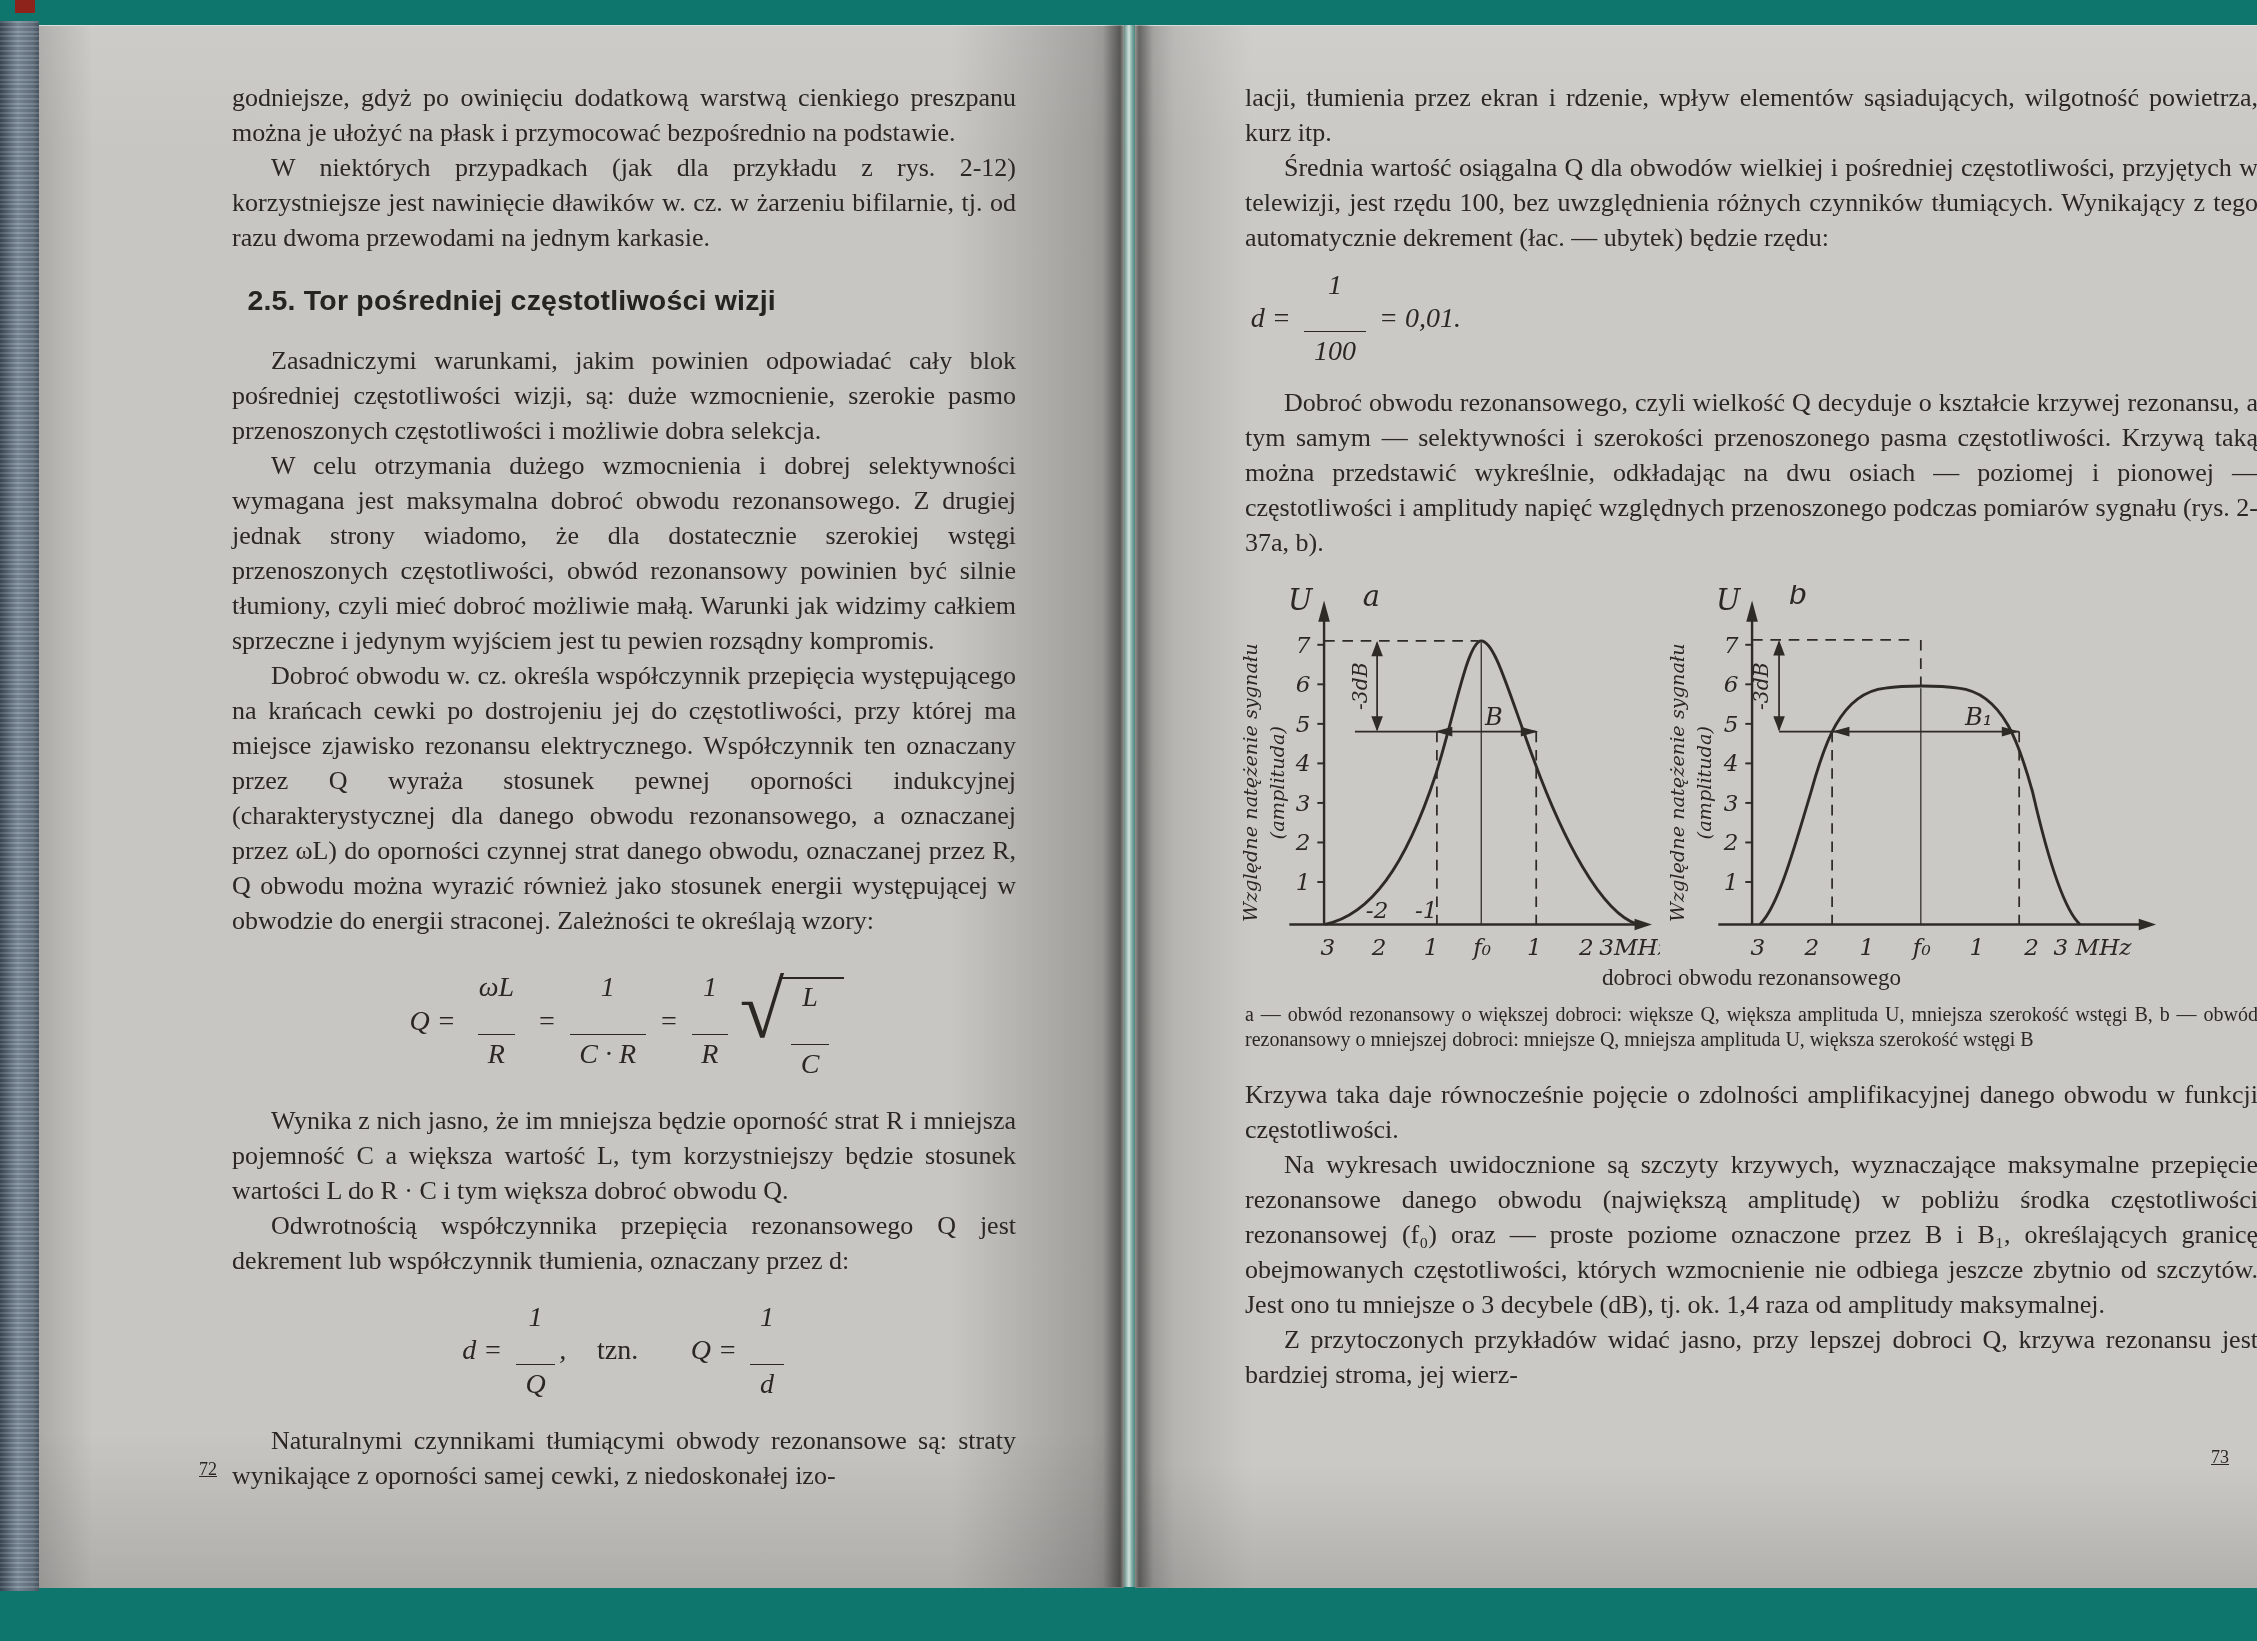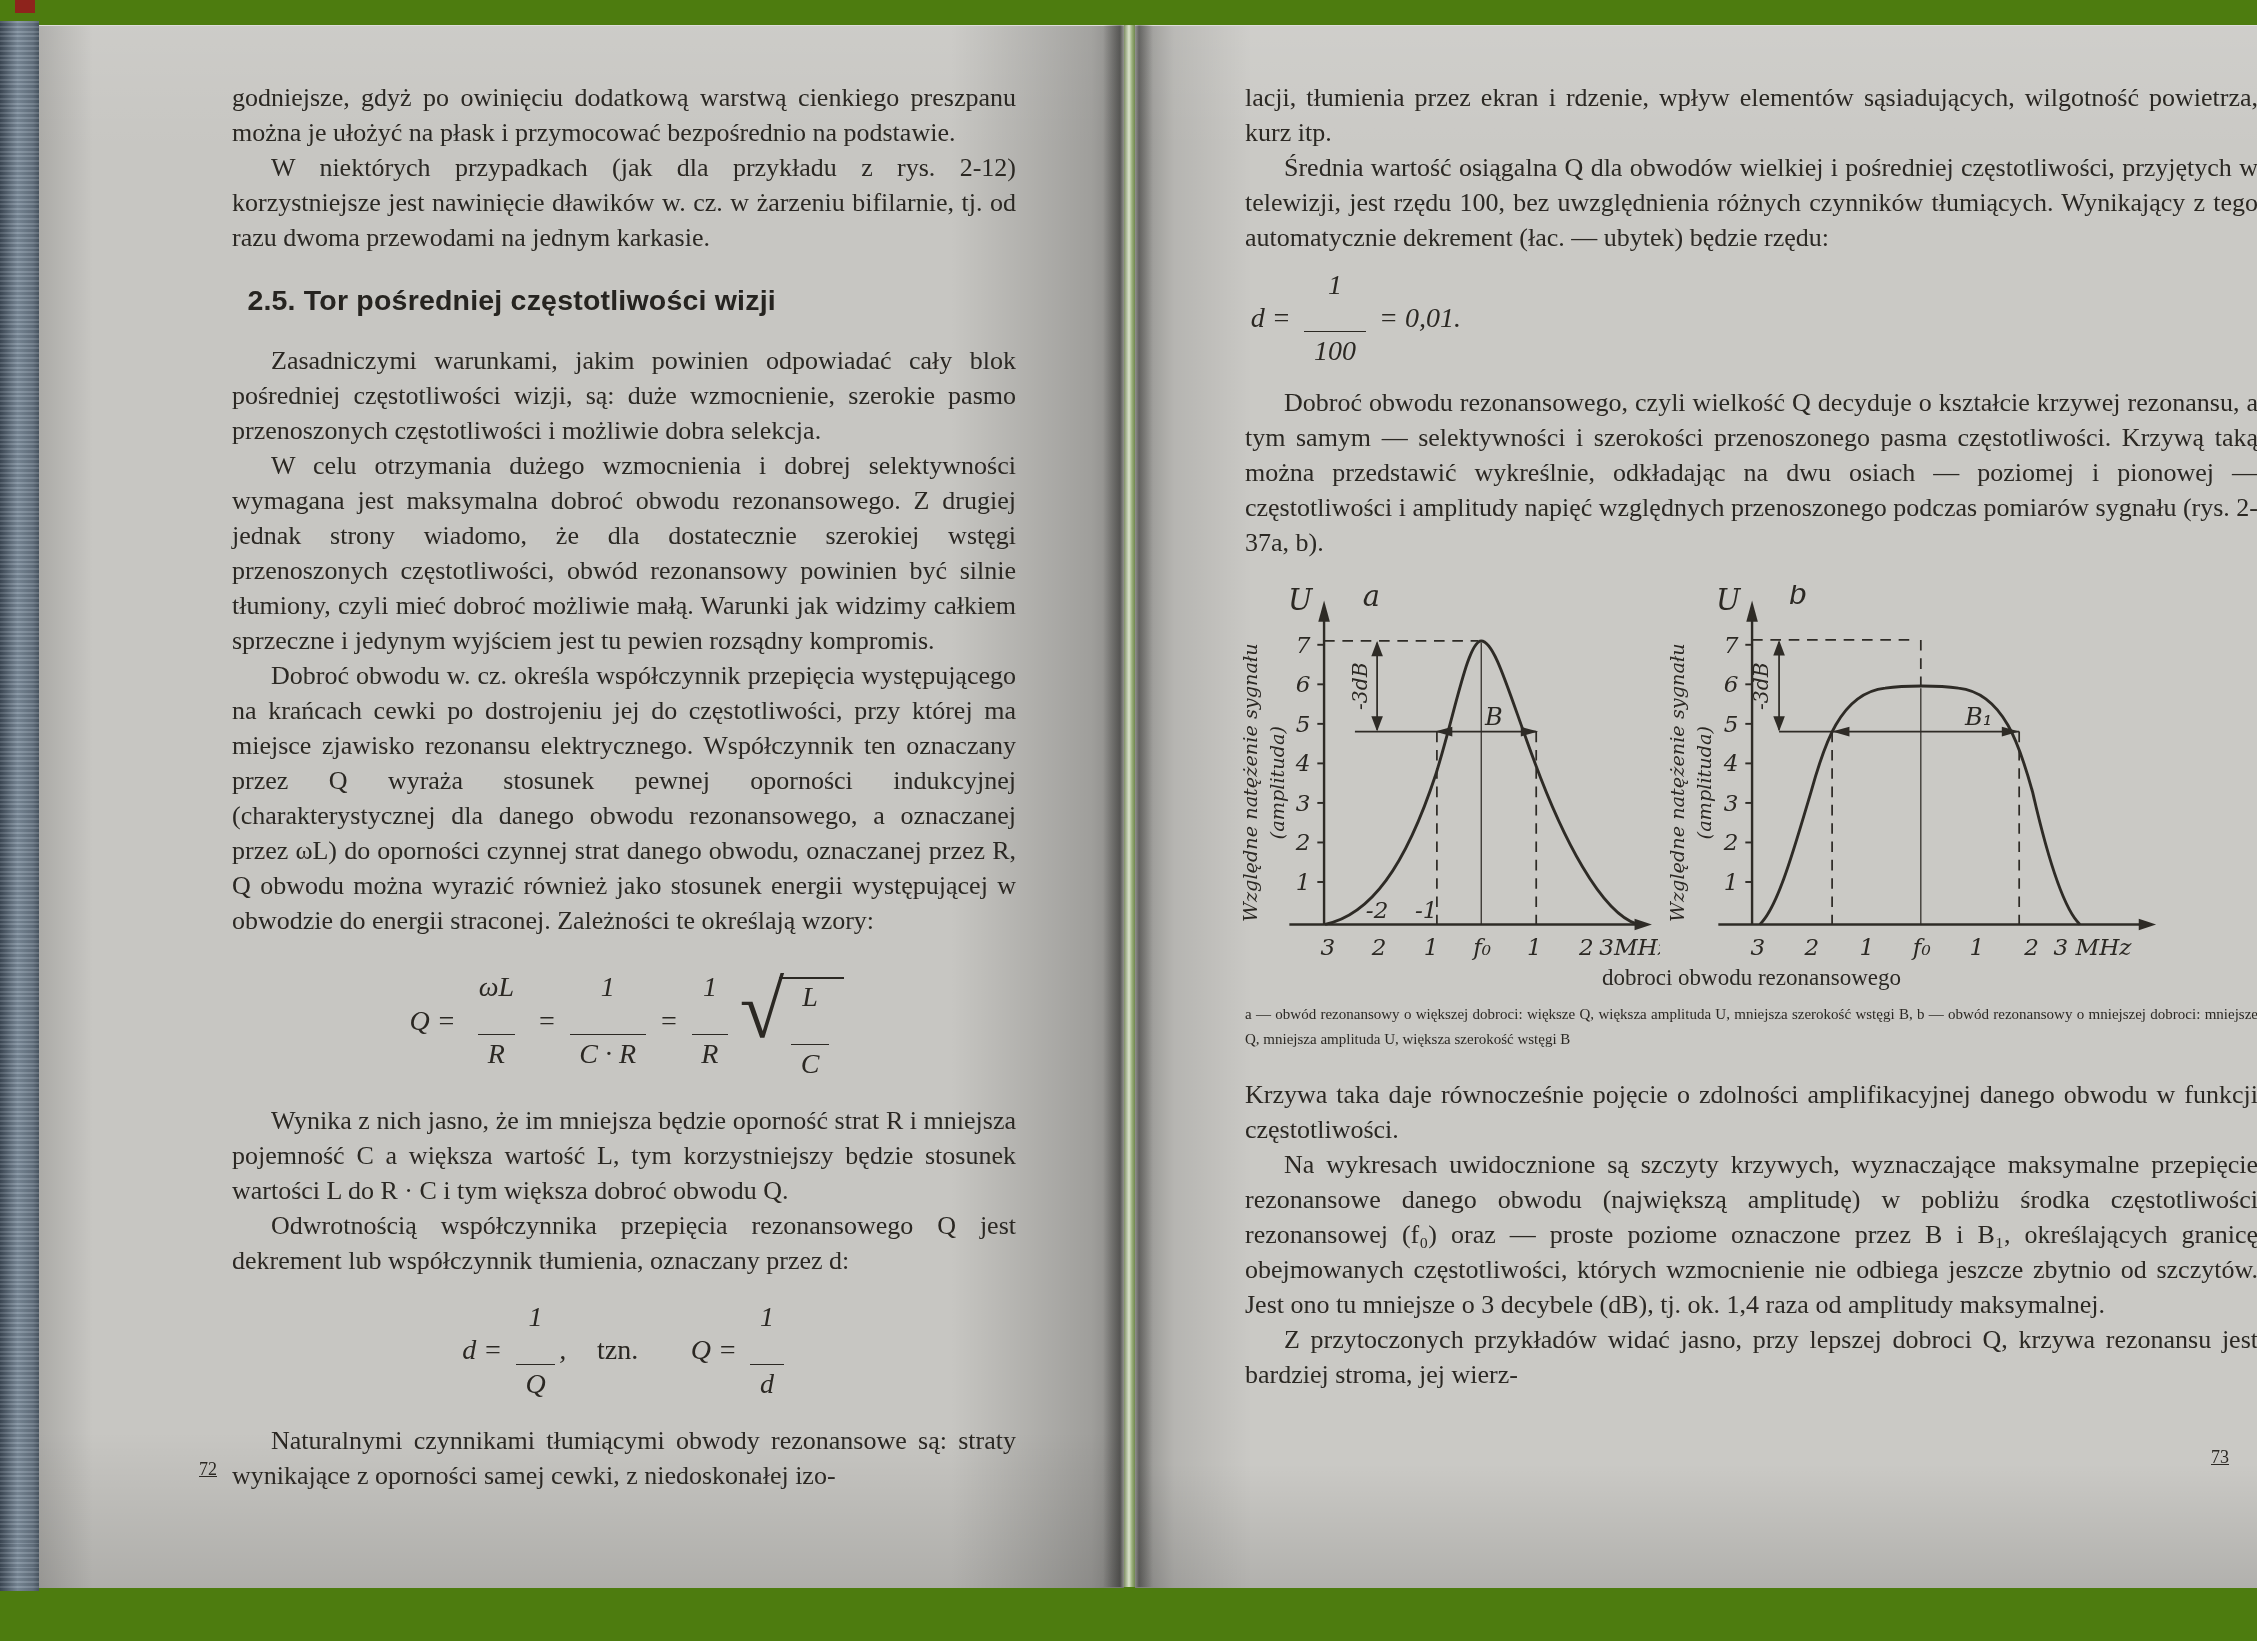--- a/index.html
+++ b/index.html
@@ -1,16 +1,16 @@
 <!DOCTYPE html>
 <html><head>
 <meta charset="utf-8">
 <style>
   html,body{margin:0;padding:0;background:#050505;}
-  .scan{position:relative;width:2257px;height:1641px;background:#4d7c0f;overflow:hidden;
+  .scan{position:relative;width:2257px;height:1641px;background:#0f766e;overflow:hidden;
         font-family:"Liberation Serif","DejaVu Serif",serif;color:#2b2823;}
   
   .edge-strip{position:absolute;left:0;top:21px;bottom:50px;width:39px;
       background:linear-gradient(to right,#3e4a57,#7e8e9d 45%,#667482 85%,#4d5a66);}
   .edge-strip:after{content:"";position:absolute;inset:0;
       background:repeating-linear-gradient(to bottom,rgba(255,255,255,.10) 0 1.9px,rgba(0,0,0,.08) 1.9px 4.8px);}
   .red-tab{position:absolute;left:15.4px;top:0;width:19.3px;height:12.6px;background:#8e231c;}
   
   .page{position:absolute;top:25px;height:1562px;border-top:1px solid #dededa;}
   .page.left{left:39px;width:1085px;background-color:#c7c6c2;
@@ -51,21 +51,21 @@
   .figure{display:flex;align-items:flex-end;margin:25px 0 0 -9.7px;margin-right:-162px;}
   svg text{font-family:"DejaVu Serif","Liberation Serif",serif;font-style:italic;fill:#2b2823;}
   svg .tick{font-size:24px;}
   svg .corner{font-size:30px;}
   svg .axtitle{font-size:20px;}
   svg .dbl{font-size:21px;}
   svg .bw{font-size:25px;}
   .ink{stroke:#2e2b26;fill:none;}
   .cap1,.cap2{text-align:center;font-size:23px;line-height:30px;}
   .cap1{margin-top:15.4px;}
-  .capsmall{font-size:15px;line-height:24.6px;text-align:justify;margin:9.7px 0 0 0;}
+  .capsmall{font-size:20px;line-height:24.6px;text-align:justify;margin:9.7px 0 0 0;}
   .after-fig{margin-top:25px;}
 </style>
 </head>
 <body>
 
 <div class="scan">
   <div class="edge-strip"></div>
   <div class="red-tab"></div>
 
   <div class="page left">

